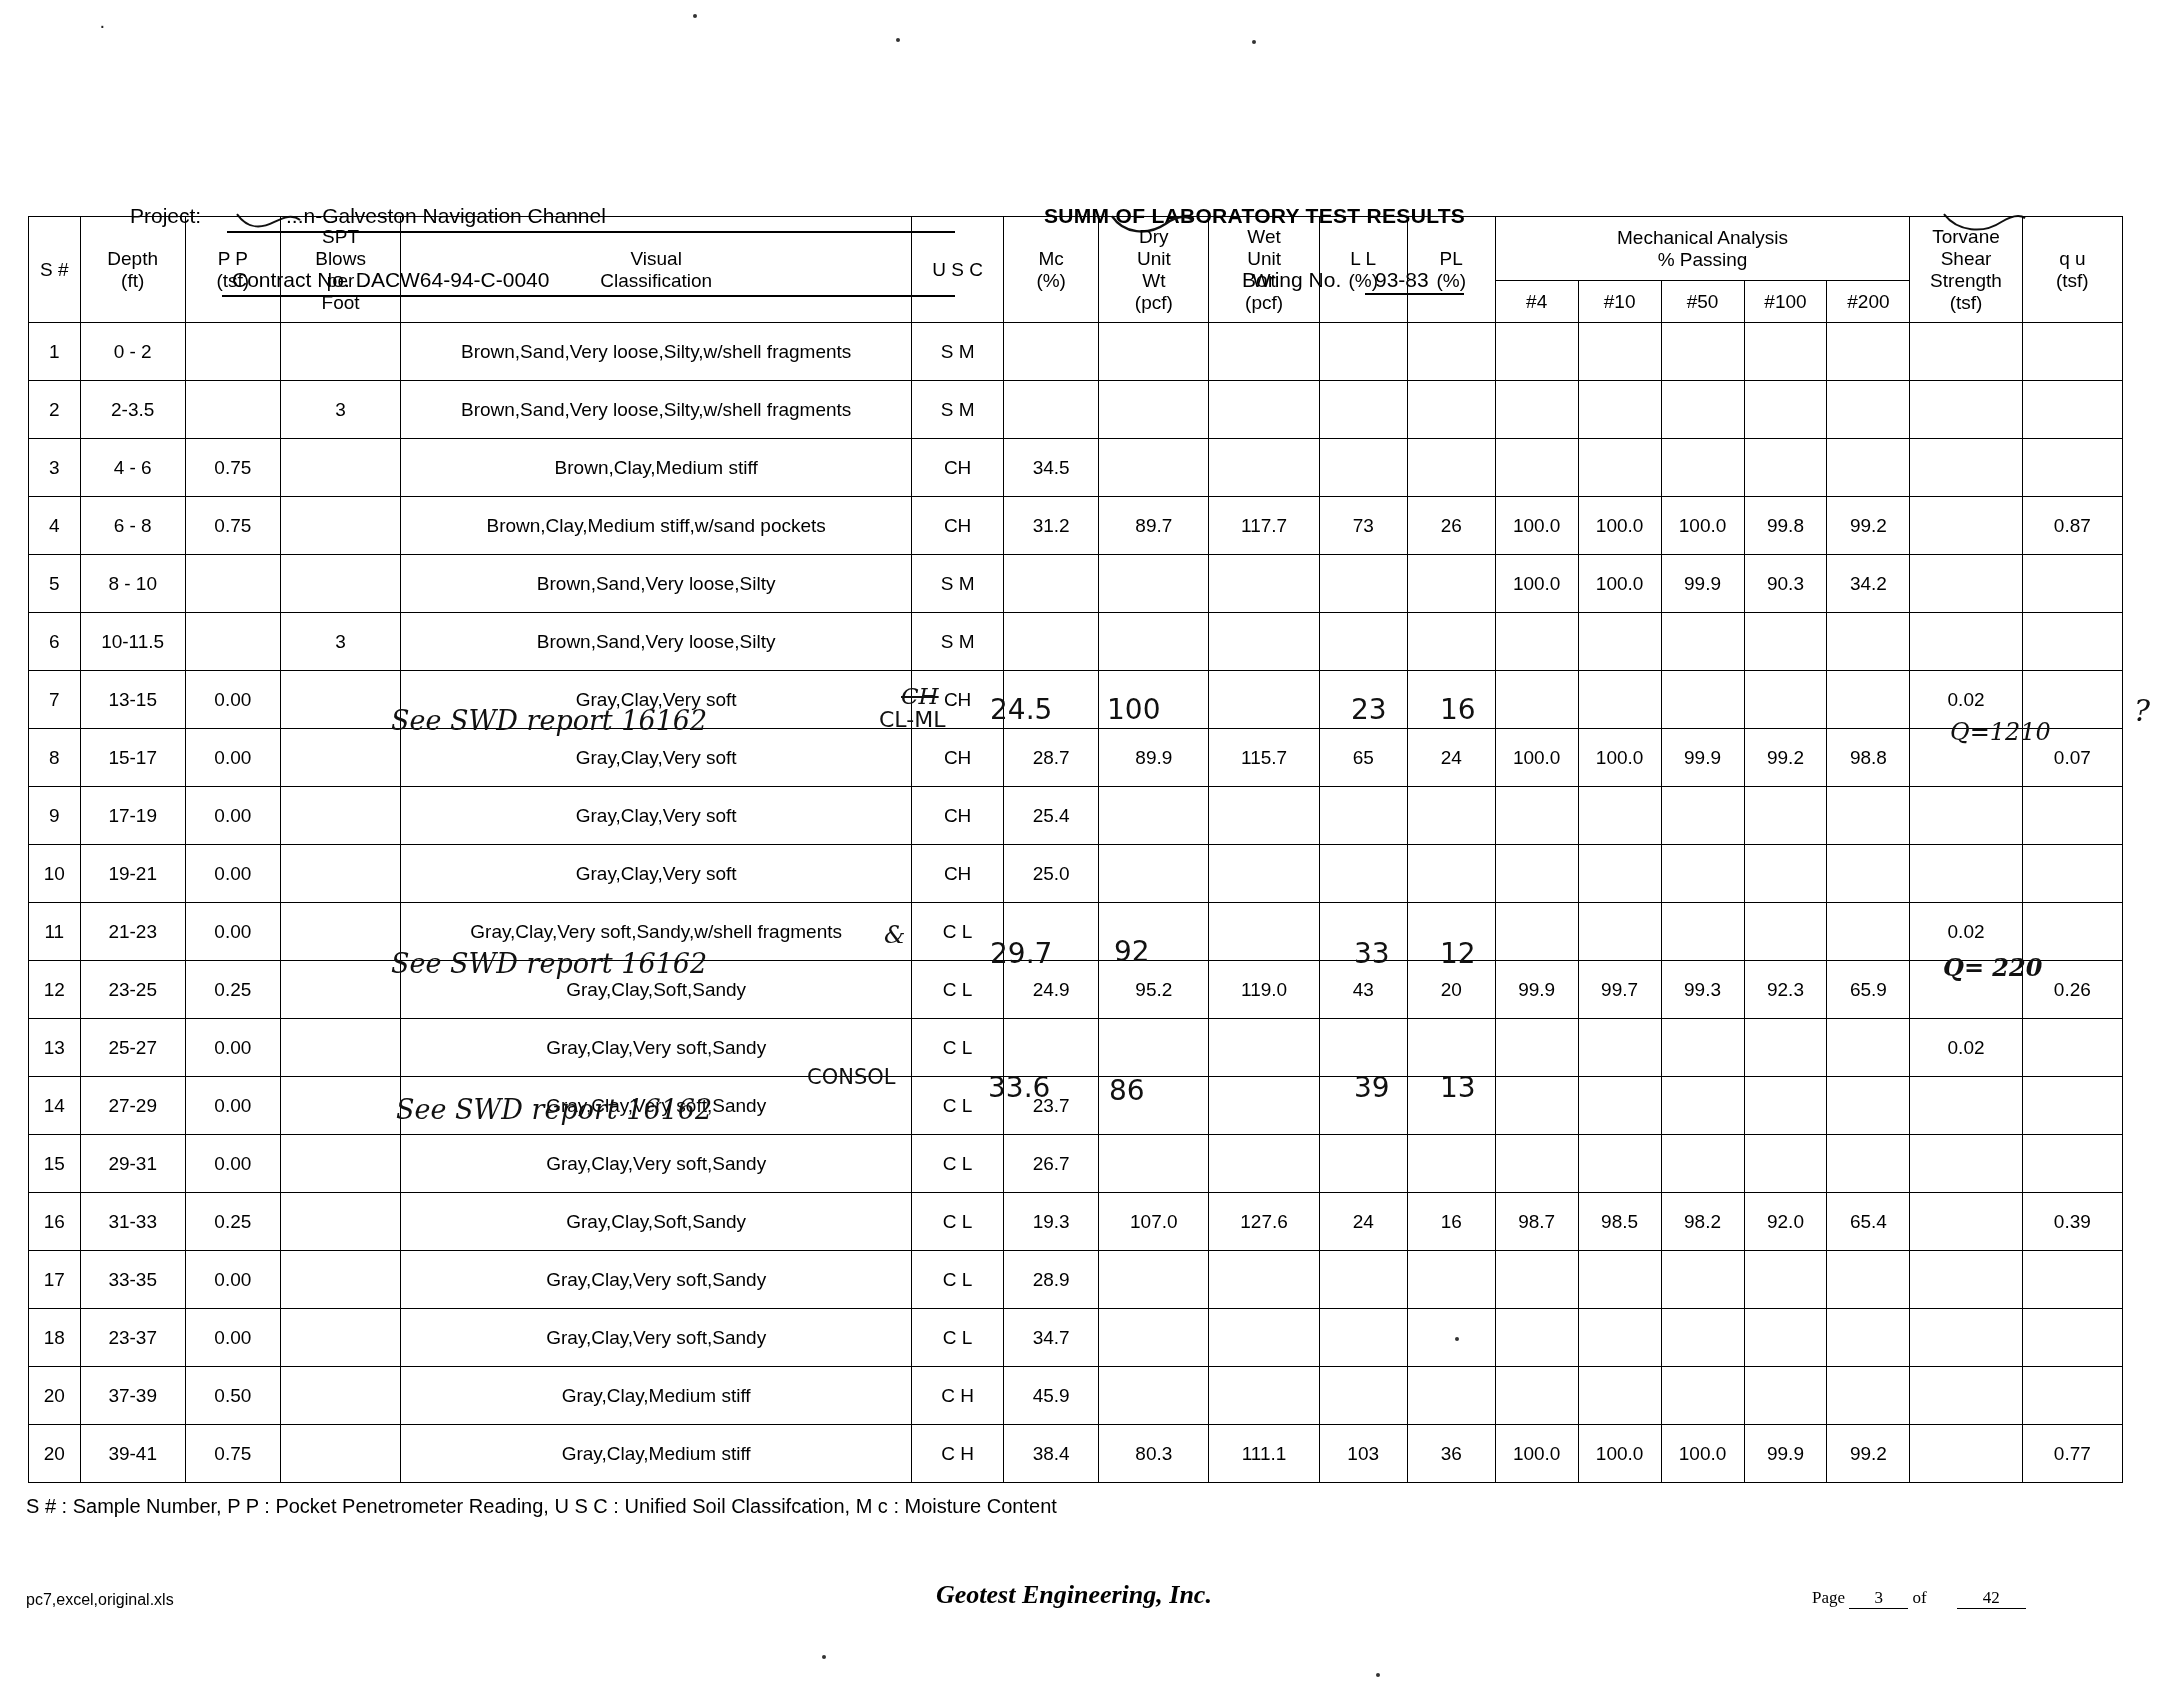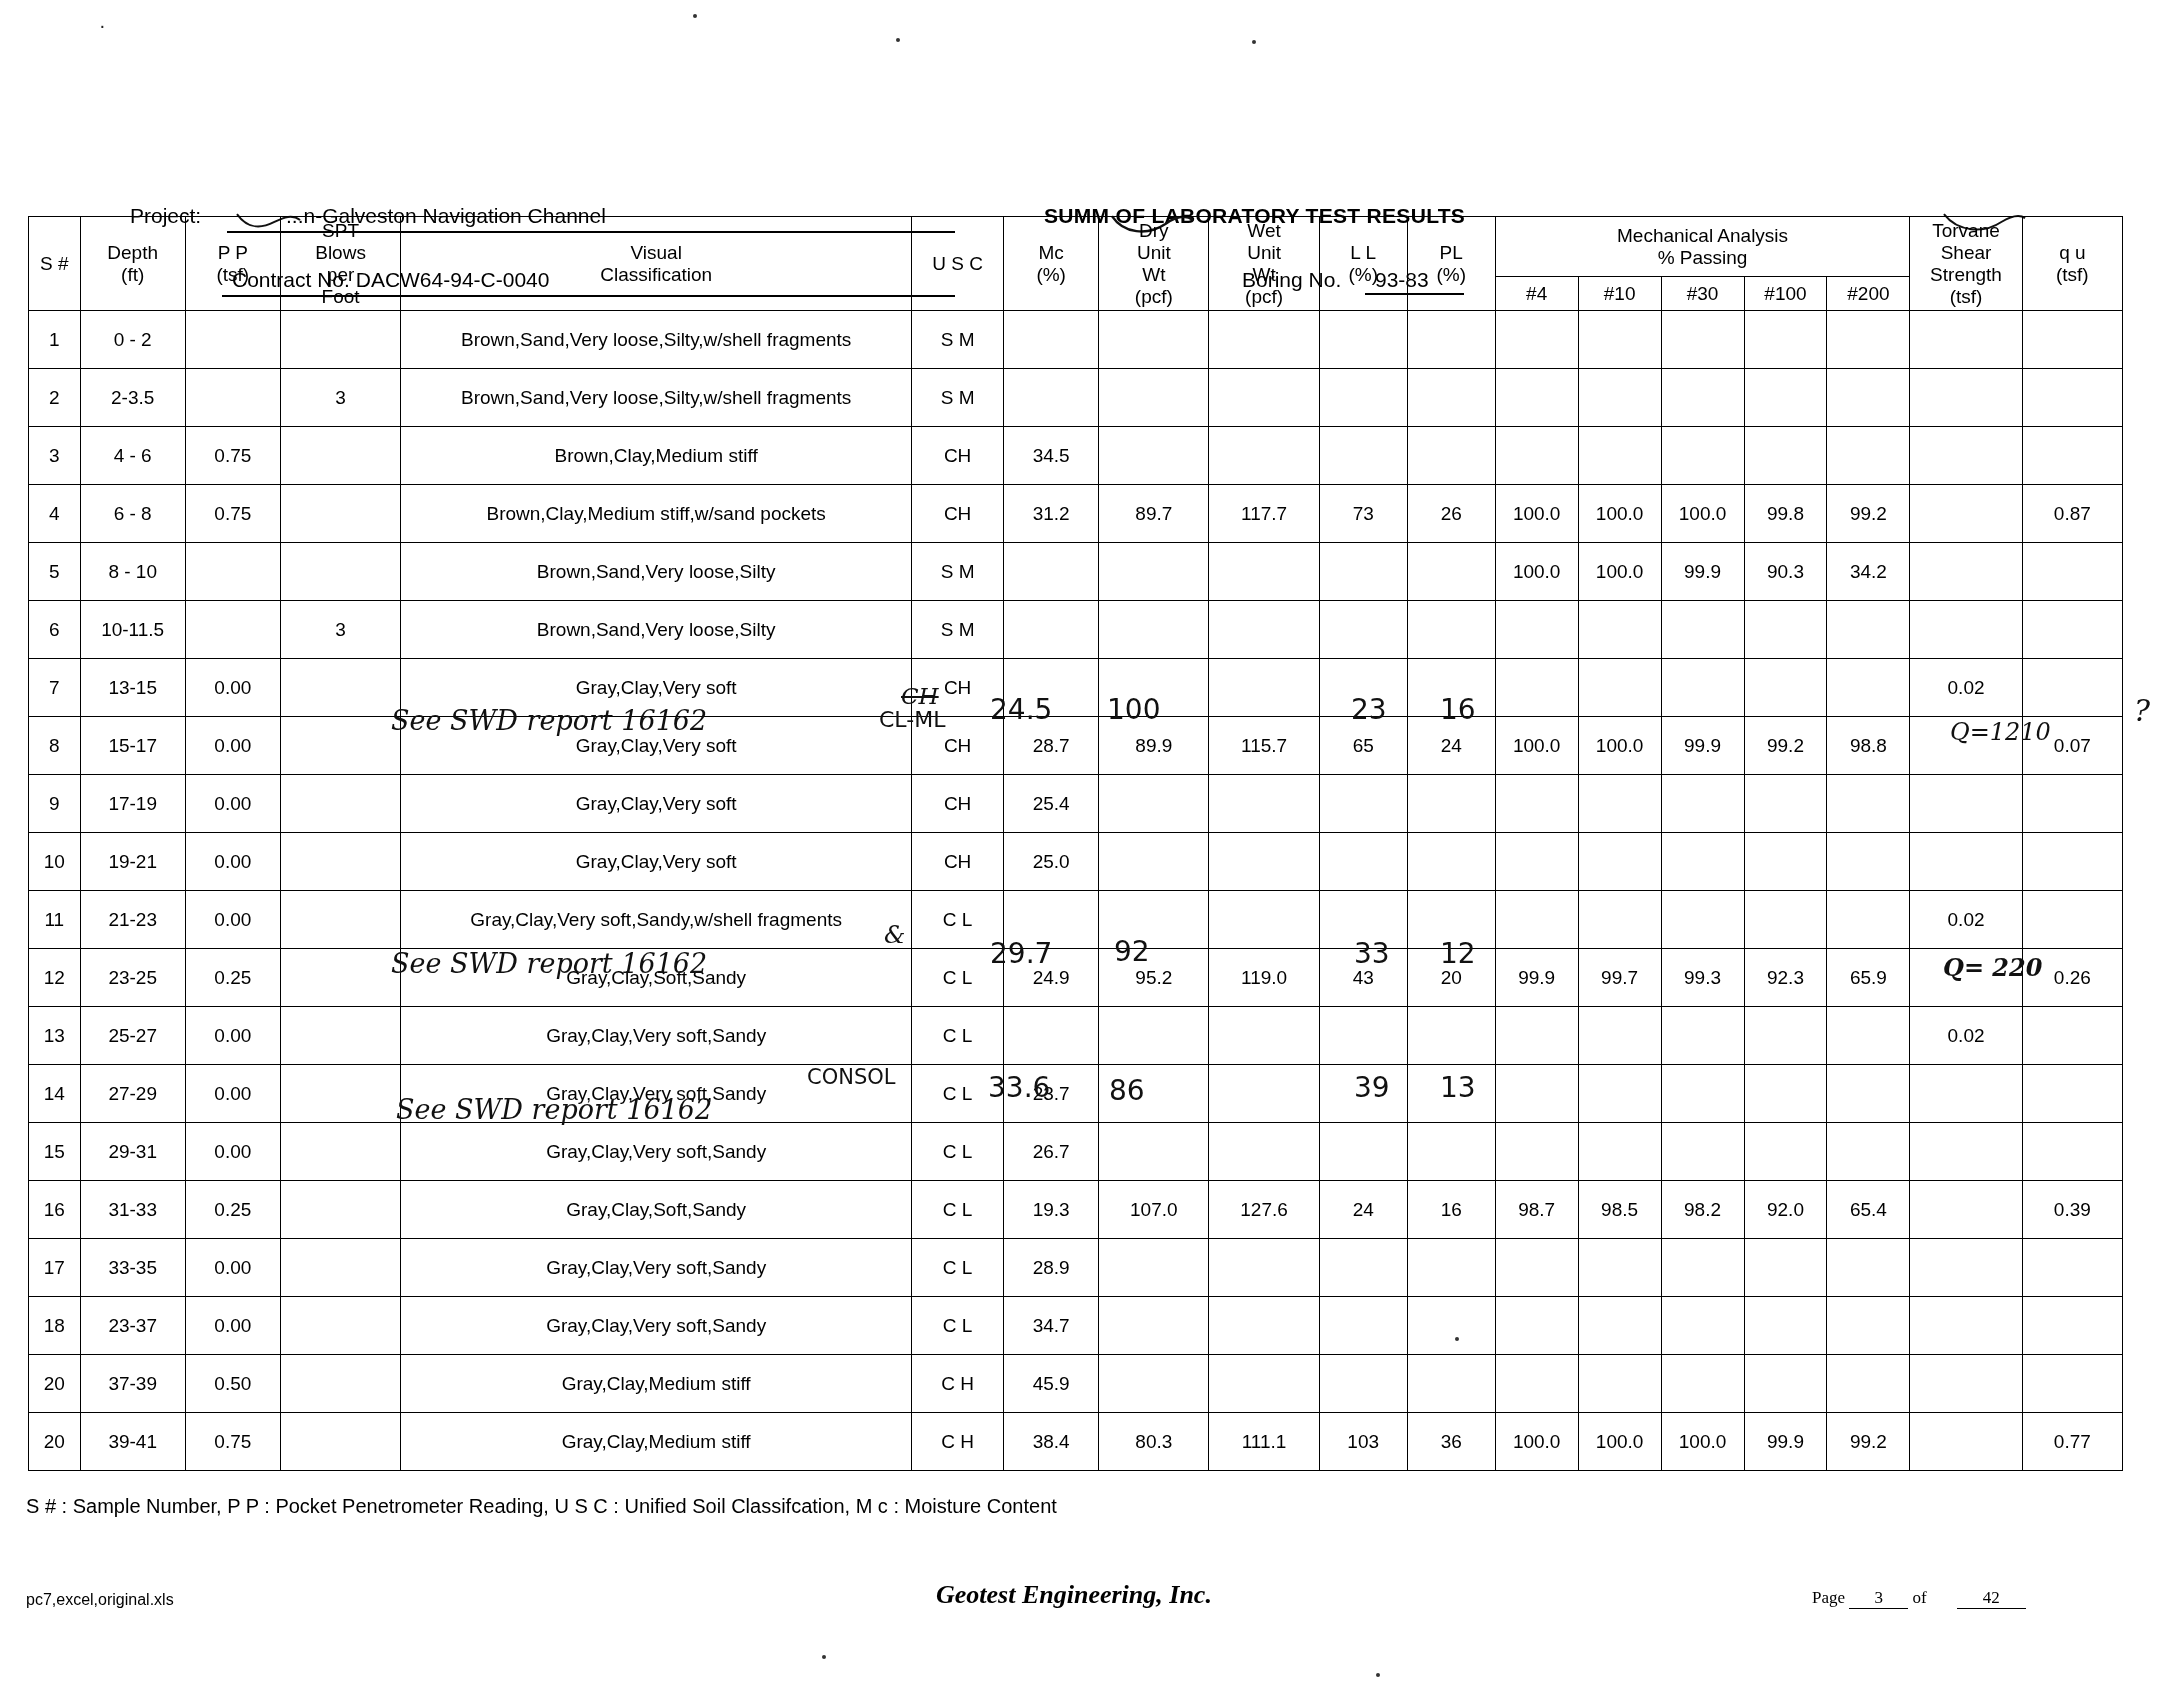--- a/index.html
+++ b/index.html
@@ -125,21 +125,21 @@
     border: 1.5px solid #000;
     padding: 0;
     text-align: center;
     vertical-align: middle;
     height: 57px;
     font-weight: normal;
     overflow: hidden;
   }
   table.lab thead th {
     height: auto;
-    padding: 3px 2px;
+    padding: 9px 2px;
     line-height: 1.15;
     font-size: 19px;
   }
   .c-sn      { width: 51px; }
   .c-depth   { width: 104px; }
   .c-pp      { width: 94px; }
   .c-spt     { width: 119px; }
   .c-visual  { width: 505px; }
   .c-usc     { width: 91px; }
   .c-mc      { width: 94px; }
@@ -331,21 +331,21 @@
           <div>(tsf)</div>
         </th>
         <th rowspan="2">
           <div>q u</div>
           <div>(tsf)</div>
         </th>
       </tr>
       <tr>
         <th>#4</th>
         <th>#10</th>
-        <th>#30</th>
+        <th>#50</th>
         <th>#100</th>
         <th>#200</th>
       </tr>
     </thead>
     <tbody id="tbody">
         <tr>
           <td class="sn">1</td>
           <td class="depth">0 - 2</td>
           <td class="pp"></td>
           <td></td>

